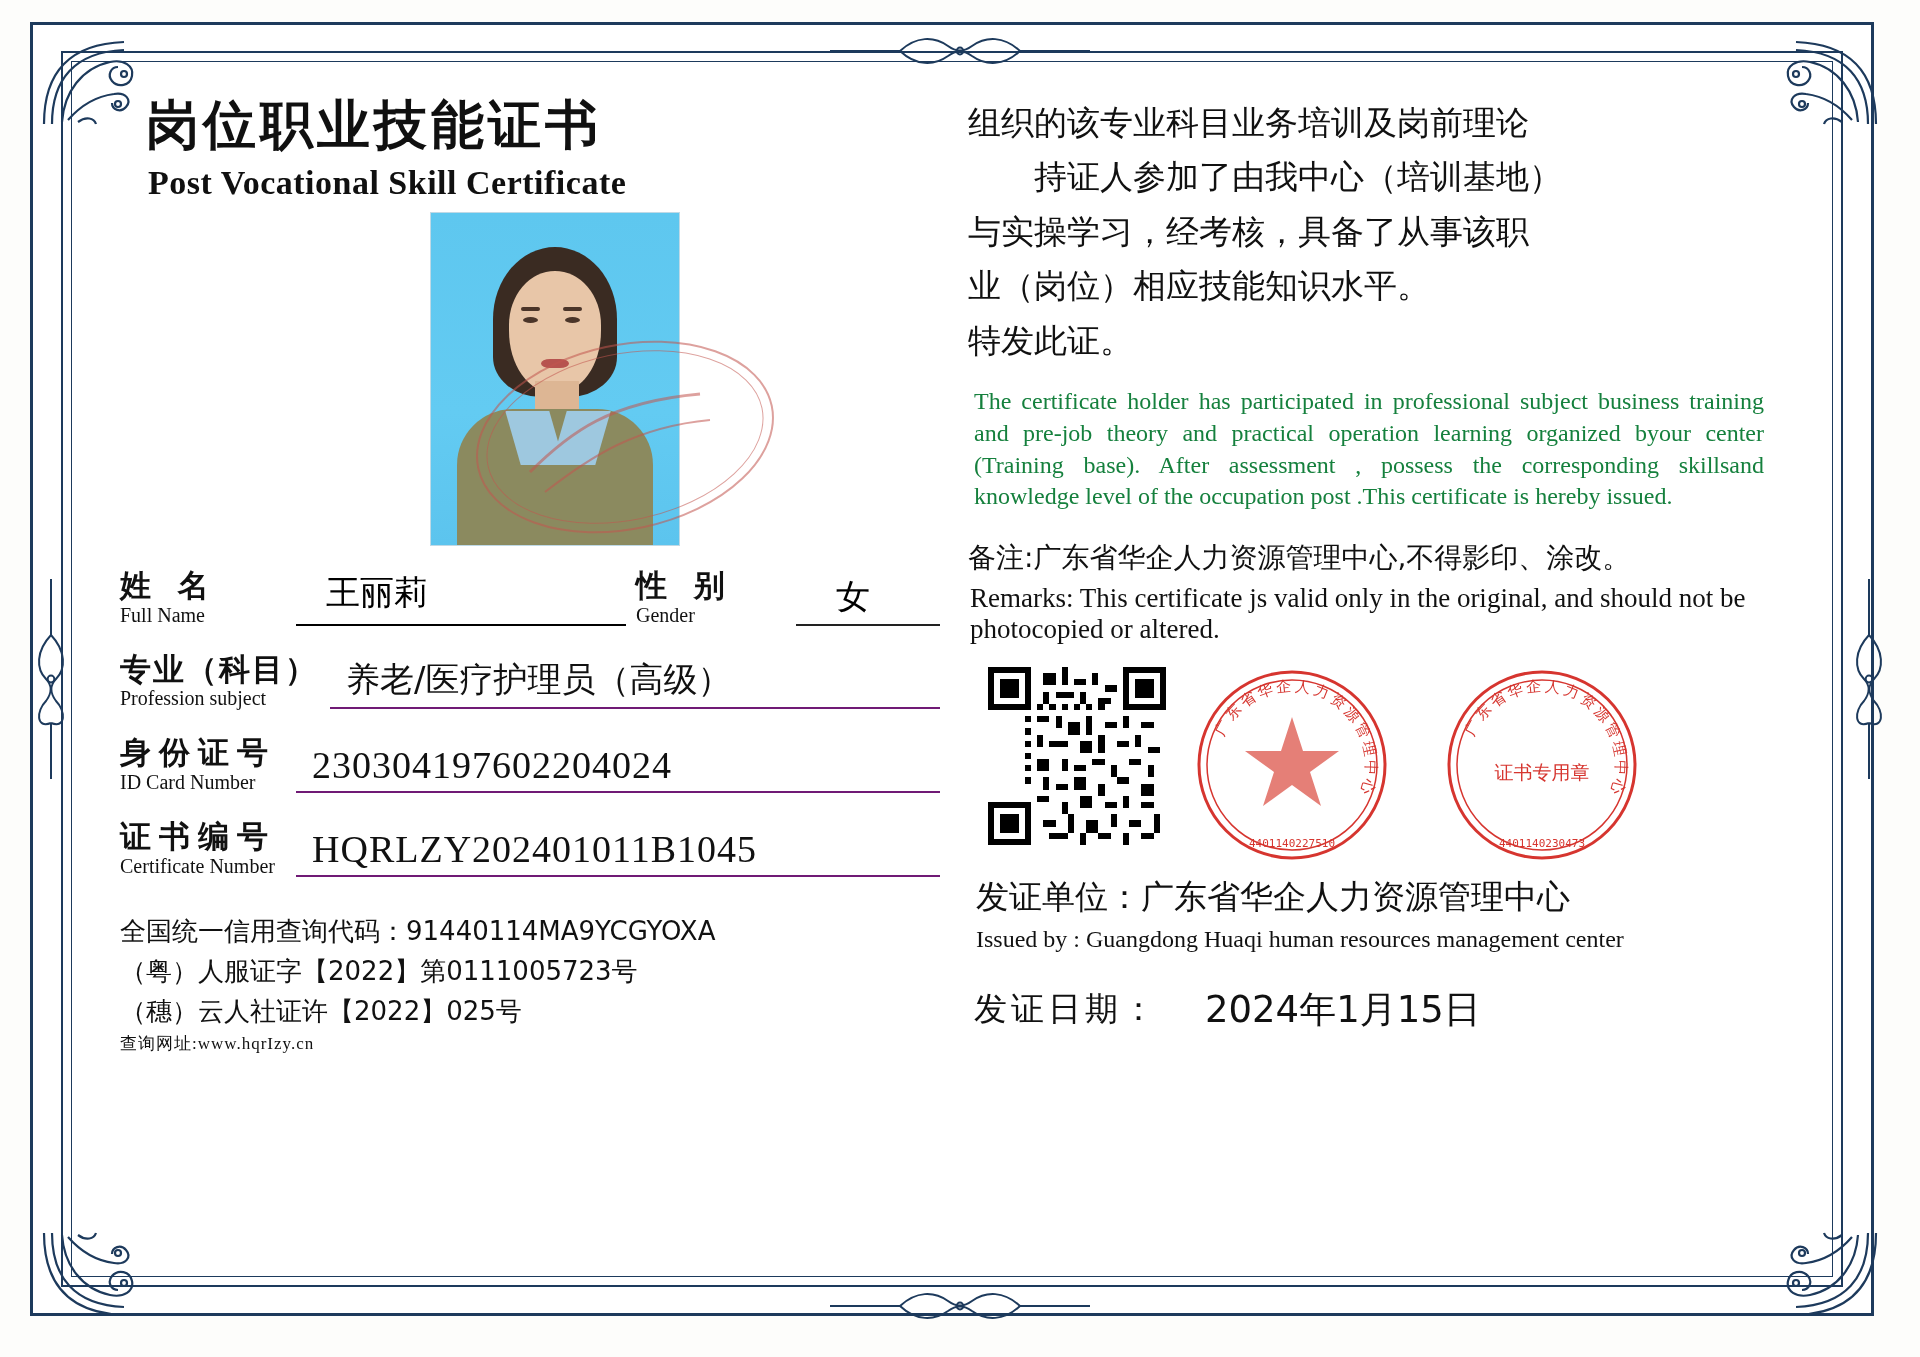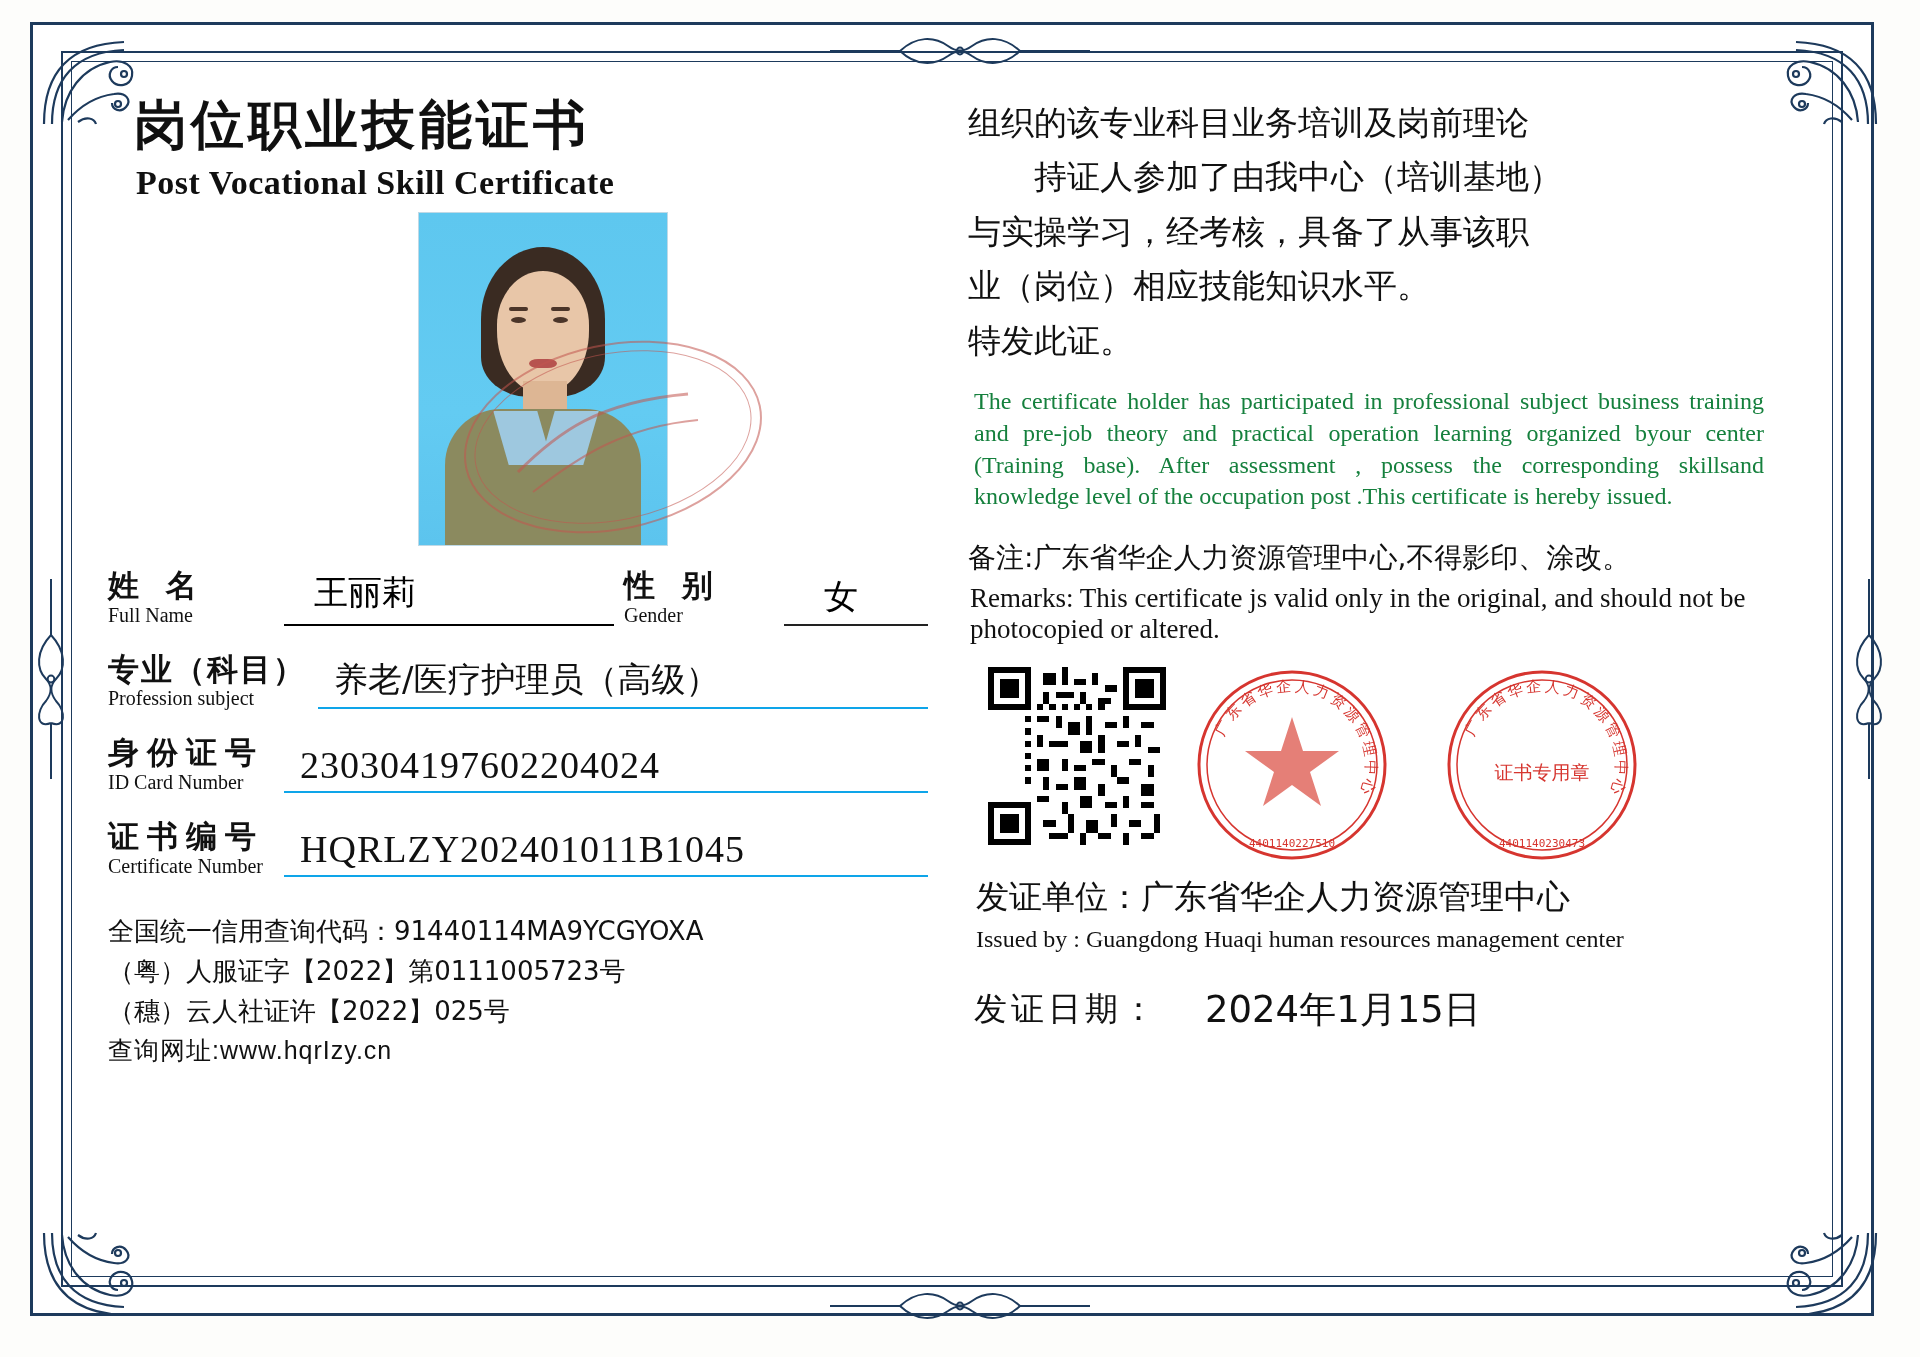--- a/index.html
+++ b/index.html
@@ -70,21 +70,21 @@
   
   .content {
     position: absolute;
     left: 108px;
     top: 90px;
     width: 1700px;
     height: 1160px;
   }
   .col-left {
     position: absolute;
-    left: 0;
+    left: 12px;
     top: 0;
     width: 820px;
   }
   .col-right {
     position: absolute;
     left: 860px;
     top: 0;
     width: 840px;
   }
   .title-cn {
@@ -211,21 +211,21 @@
   }
   .lbl .en {
     display: block;
     font-family: "Liberation Serif", serif;
     font-size: 20px;
     color: #111;
     line-height: 1.1;
   }
   .val {
     flex: 1 1 auto;
-    border-bottom: 2px solid #0ea5e9;
+    border-bottom: 2px solid #701a75;
     padding: 0 0 4px 16px;
     min-height: 44px;
     font-family: "DejaVu Sans", sans-serif;
     font-size: 34px;
     color: #111;
     white-space: nowrap;
   }
   .val.num {
     font-family: "Liberation Serif", serif;
     font-size: 38px;
@@ -256,22 +256,22 @@
   .lbl-wide .cn { letter-spacing: 2px; }
 
   .footnotes {
     margin-top: 34px;
     font-family: "DejaVu Sans", sans-serif;
     font-size: 26px;
     line-height: 1.55;
     color: #111;
   }
   .footnotes .mono {
-    font-family: Liberation Sans, sans-serif;
-    font-size: 25px;
+    font-family: Liberation Serif, serif;
+    font-size: 17px;
     letter-spacing: 1px;
   }
 
   
   .para-cn {
     font-family: "DejaVu Sans", sans-serif;
     font-size: 33px;
     line-height: 1.65;
     color: #111;
     text-align: justify;

